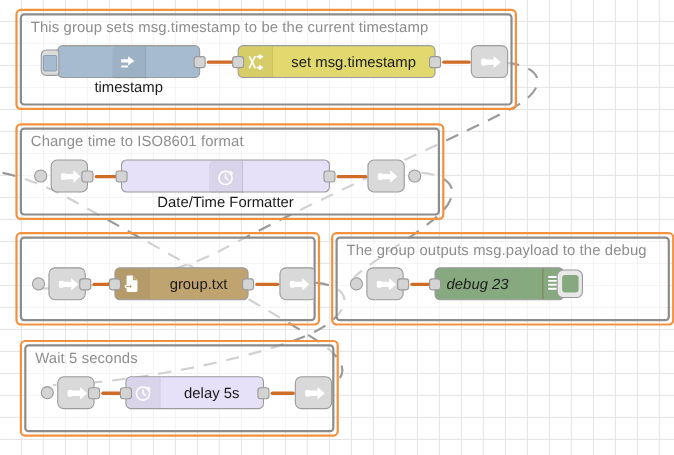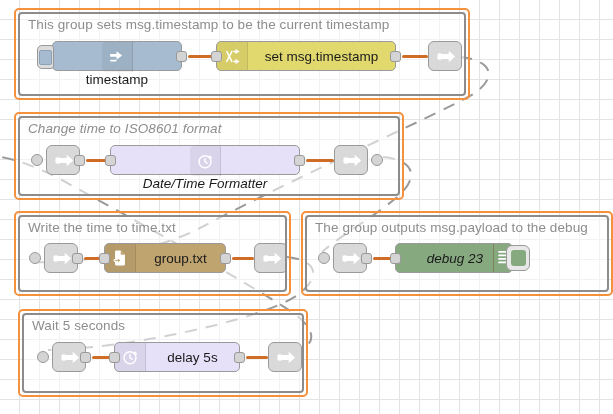--- a/index.html
+++ b/index.html
@@ -66,21 +66,21 @@
     border-radius:4px 0 0 4px;
     background:rgba(0,0,0,0.05);
     flex:0 0 30px;
   }
   .node .label{
     flex:1 1 auto;
     text-align:center;
     padding:0 10px;
     white-space:nowrap;
   }
-  .node.right-icon .label{text-align:right;}
+  .node.right-icon .label{text-align:left;}
 
   
   .n-inject{background:#a6bbcf;}
   .n-change{background:#e2d96e;}
   .n-file  {background:#c0a470;}
   .n-delay {background:#e6e0f8;}
   .n-debug {background:#87a980;}
   .n-link  {background:#d9d9d9;}
 
   
@@ -216,21 +216,21 @@
             <path d="M2 10a4 4 0 0 1 8 0 4 4 0 0 1-8 0z" fill="#ffffff"></path>
             <rect x="0" y="4.4" width="3" height="11.2" fill="#d9d9d9"></rect>
             <path d="M9 7h8V3l8 7-8 7v-4H9z"></path>
           </svg>
         </div>
         <div class="port round out"></div>
       </div>
     </div>
   </div>
 
-  <div class="group" style="left:14px; top:112px; width:390px; height:88px;font-style:italic;">
+  <div class="group" style="left:14px; top:112px; width:390px; height:88px;">
     <div class="group-inner">
       <div class="group-title">Change time to ISO8601 format</div>
 
       <div class="node linknode n-link" style="left:26px; top:27px;">
         <div class="icon-box">
           <svg width="21" height="17" viewBox="0 0 26 20" fill="#ffffff">
             <path d="M2 10a4 4 0 0 1 8 0 4 4 0 0 1-8 0z"></path>
             <rect x="0" y="4.4" width="3" height="11.2" fill="#d9d9d9"></rect>
             <path d="M9 7h8V3l8 7-8 7v-4H9z"></path>
           </svg>
@@ -264,21 +264,20 @@
             <path d="M9 7h8V3l8 7-8 7v-4H9z"></path>
           </svg>
         </div>
         <div class="port round out"></div>
       </div>
     </div>
   </div>
 
   <div class="group" style="left:14px; top:211px; width:277px; height:85px;">
     <div class="group-inner">
-      <div class="group-title">Write the time to time.txt</div>
 
       <div class="node linknode n-link" style="left:24px; top:26px;">
         <div class="icon-box">
           <svg width="21" height="17" viewBox="0 0 26 20" fill="#ffffff">
             <path d="M2 10a4 4 0 0 1 8 0 4 4 0 0 1-8 0z"></path>
             <rect x="0" y="4.4" width="3" height="11.2" fill="#d9d9d9"></rect>
             <path d="M9 7h8V3l8 7-8 7v-4H9z"></path>
           </svg>
         </div>
         <div class="port round in"></div>

